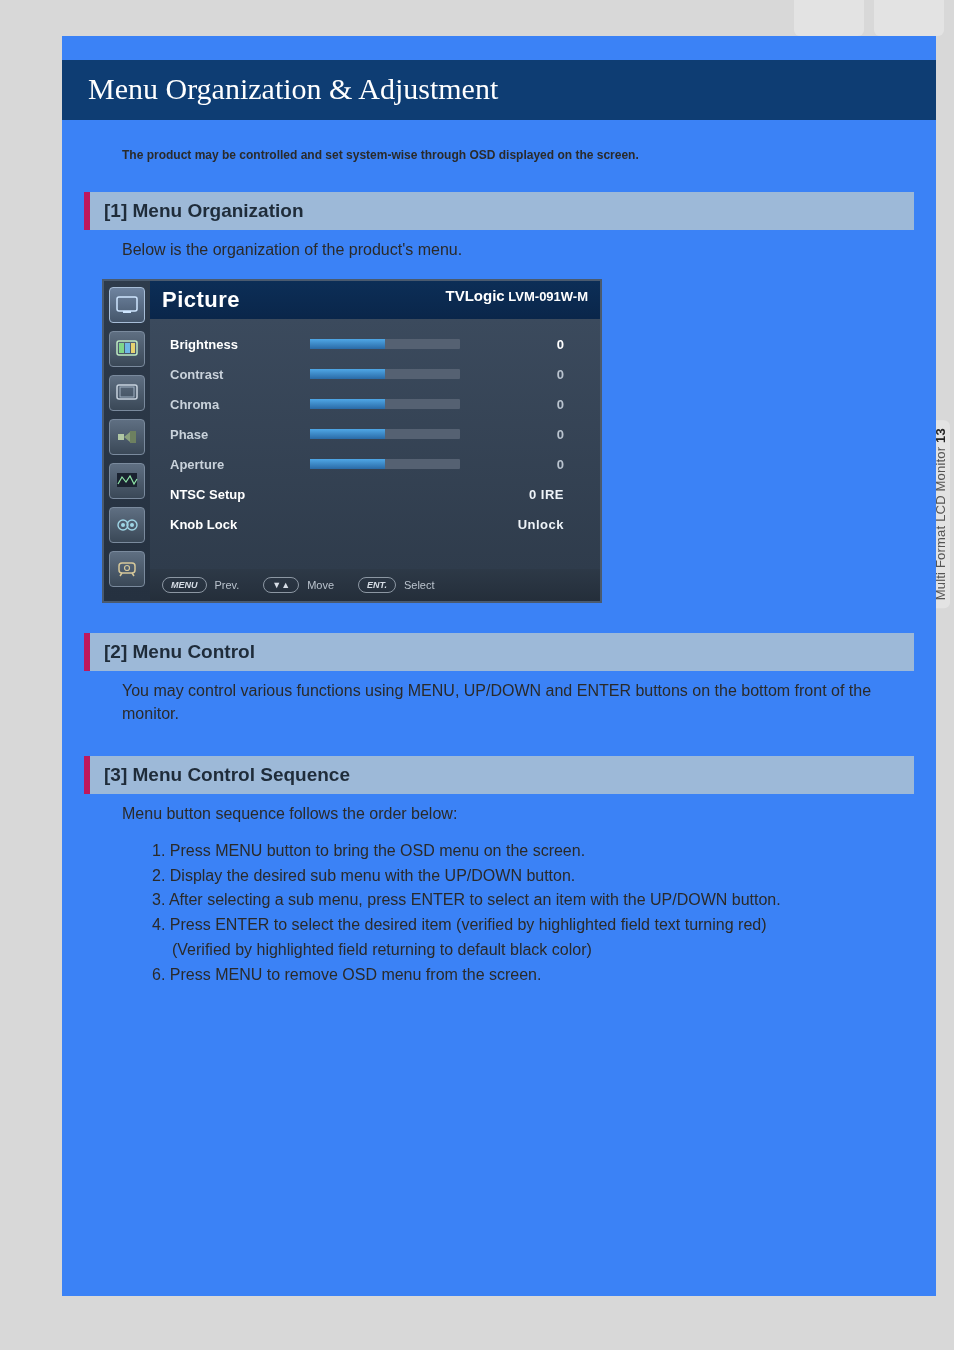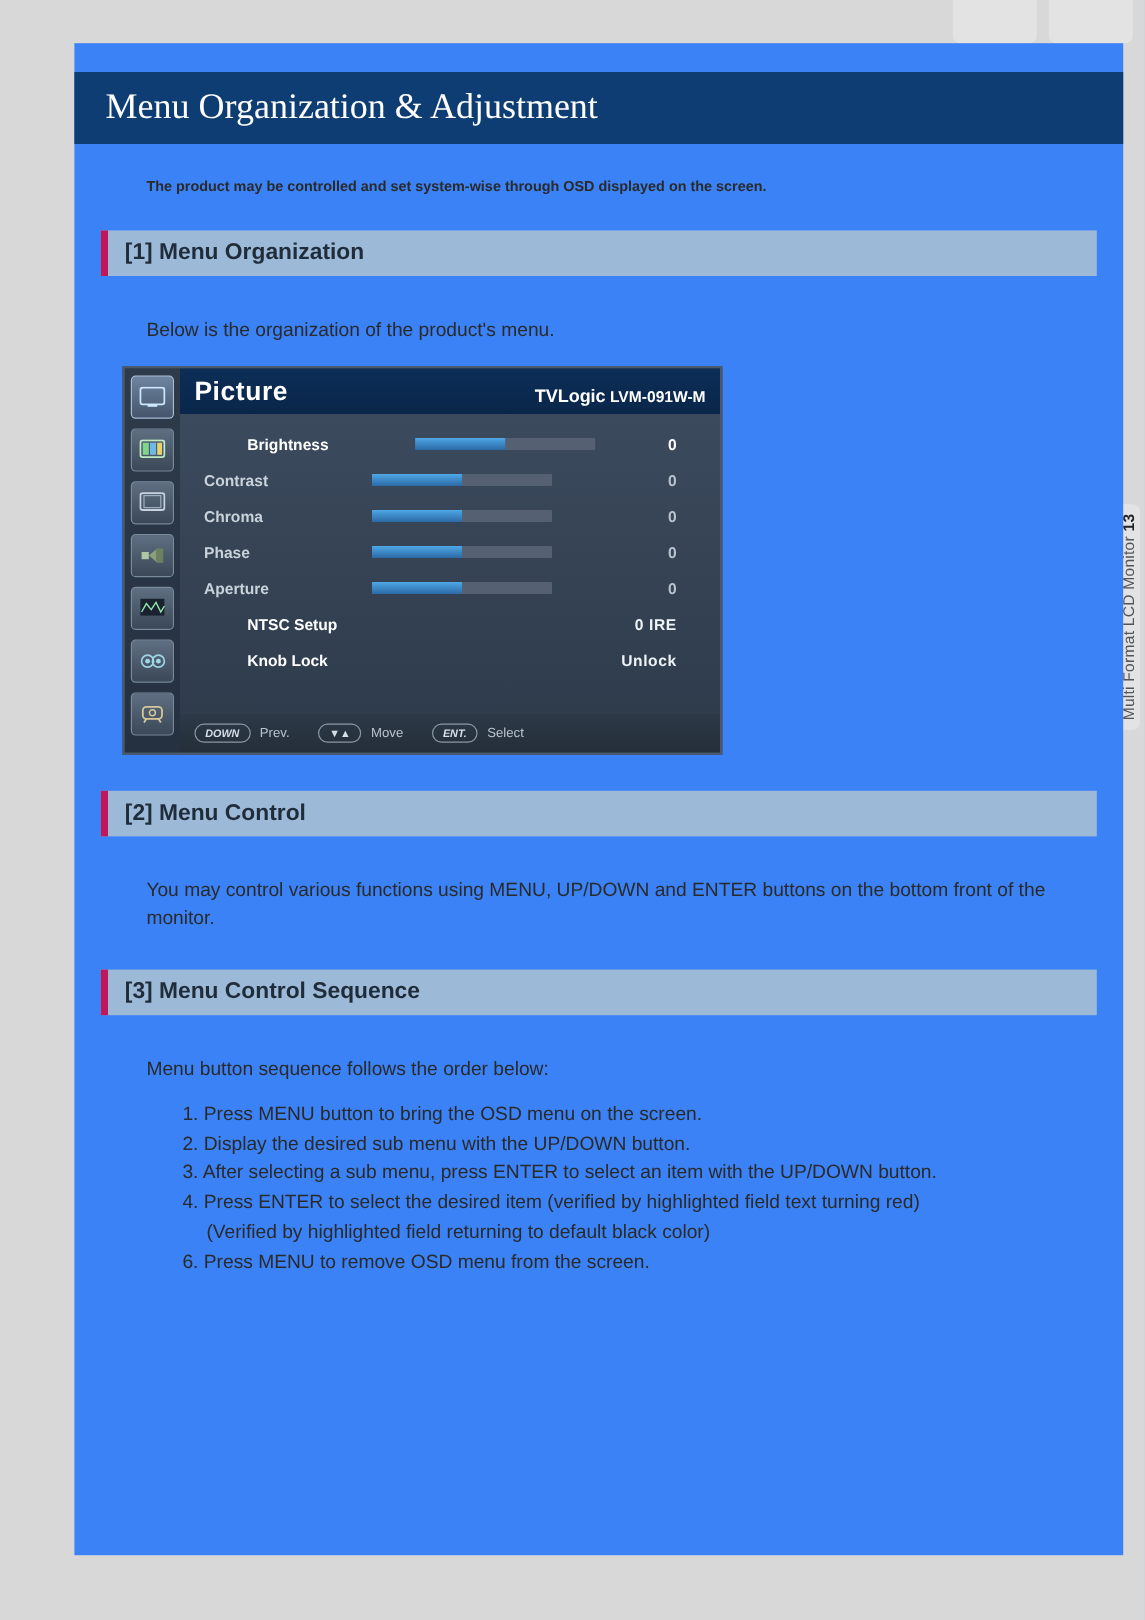--- a/index.html
+++ b/index.html
@@ -48,21 +48,21 @@
     margin: 30px 22px 0 22px;
     background: #9db9d8;
     border-left: 6px solid #be185d;
     padding: 8px 14px;
     font-weight: 700;
     font-size: 19px;
     color: #1f2c3a;
     font-family: Arial, sans-serif;
   }
   .body-text {
-    margin: 34px 60px 0 60px;
+    margin: 8px 60px 0 60px;
     font-size: 16px;
     color: #2a2a2a;
     line-height: 1.45;
   }
   .steps {
     margin: 14px 60px 0 90px;
     font-size: 16px;
     color: #2a2a2a;
     line-height: 1.55;
   }
@@ -113,21 +113,21 @@
     border: 1px solid #7a8a9d;
     display: flex; align-items: center; justify-content: center;
     color: #cfd8e2;
   }
   .osd-icon.active { background: linear-gradient(#6f84a0,#45566b); border-color:#a7bdd7;}
   .osd-main { flex: 1; display: flex; flex-direction: column; }
   .osd-head {
     background: linear-gradient(#0c2e57,#0a264a);
     color: #fff;
     display: flex;
-    align-items: flex-end;
+    align-items: flex-start;
     justify-content: space-between;
     padding: 6px 12px;
     font-size: 18px;
   }
   .osd-head .osd-title { font-weight: 700; font-size: 22px; letter-spacing: 0.5px; }
   .osd-head .osd-model { font-size: 13px; font-weight:600; }
   .osd-head .osd-model .brand { font-size: 15px; }
   .osd-body {
     background: linear-gradient(#3b4a5d,#2f3c4c);
     padding: 10px 16px 8px 20px;
@@ -153,21 +153,21 @@
     width: 50%;
     background: linear-gradient(#4fa7e6,#2a6aa6);
   }
   .osd-row .val {
     flex: 1;
     text-align: right;
     padding-right: 20px;
     color: #b9c3ce;
     font-weight: 600;
   }
-  .osd-row.bright .lbl, .osd-row.bright .val { color: #ffffff; margin-left: 36px; }
+  .osd-row.bright .lbl, .osd-row.bright .val { color: #ffffff; }
   .osd-row .textval {
     flex: 1;
     text-align: right;
     padding-right: 20px;
     color: #eef3f8;
     font-weight: 700;
     letter-spacing: 0.5px;
   }
   .osd-foot {
     background: linear-gradient(#2d3947,#242e3a);
@@ -318,21 +318,21 @@
             <span class="textval">0 IRE</span>
           </div>
           <div class="osd-row bright">
             <span class="lbl">Knob Lock</span>
             <span class="textval">Unlock</span>
           </div>
           <div style="height:22px"></div>
         </div>
         <div class="osd-foot">
           <span class="foot-item">
-            <span class="pillbtn">DOWN</span>
+            <span class="pillbtn">MENU</span>
             <span>Prev.</span>
           </span>
           <span class="foot-item">
             <span class="pillbtn">▼▲</span>
             <span>Move</span>
           </span>
           <span class="foot-item">
             <span class="pillbtn">ENT.</span>
             <span>Select</span>
           </span>

